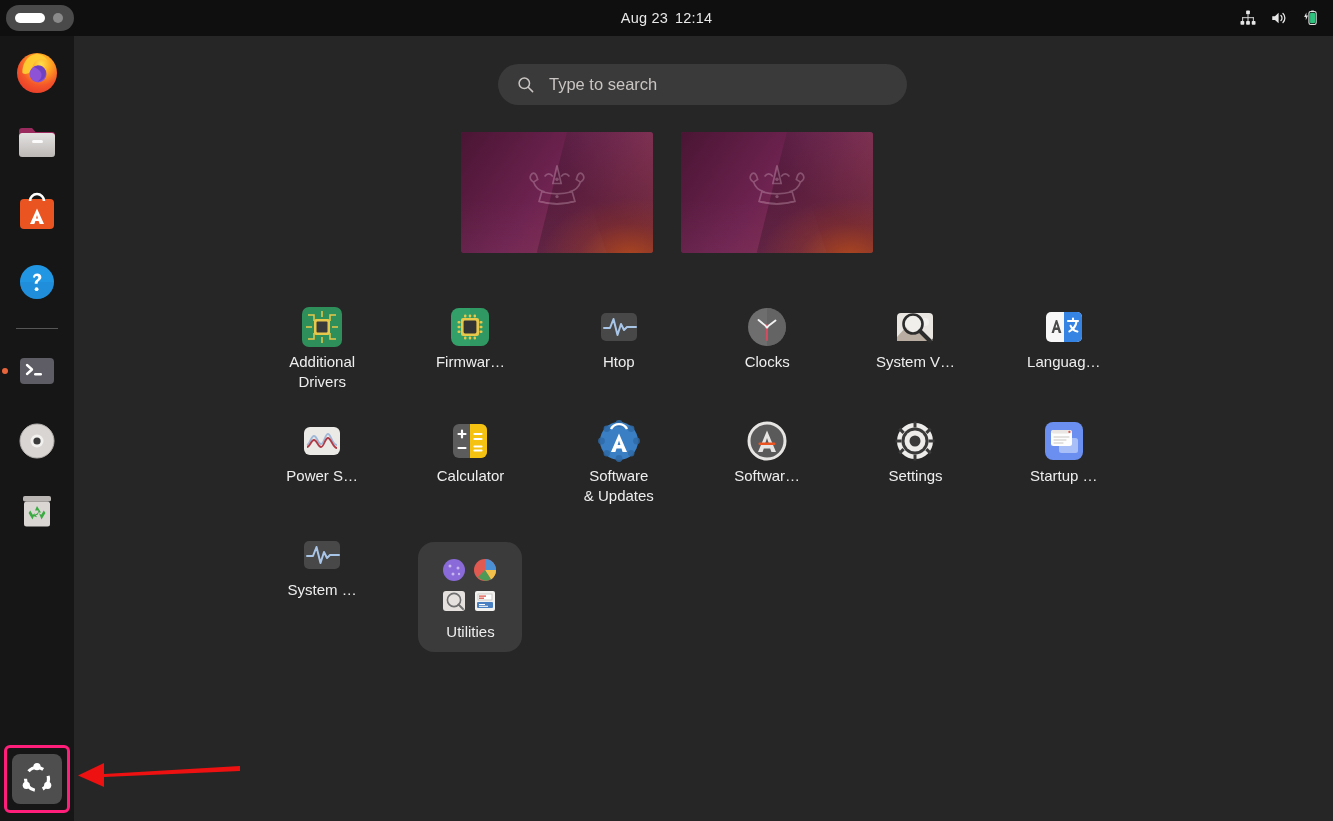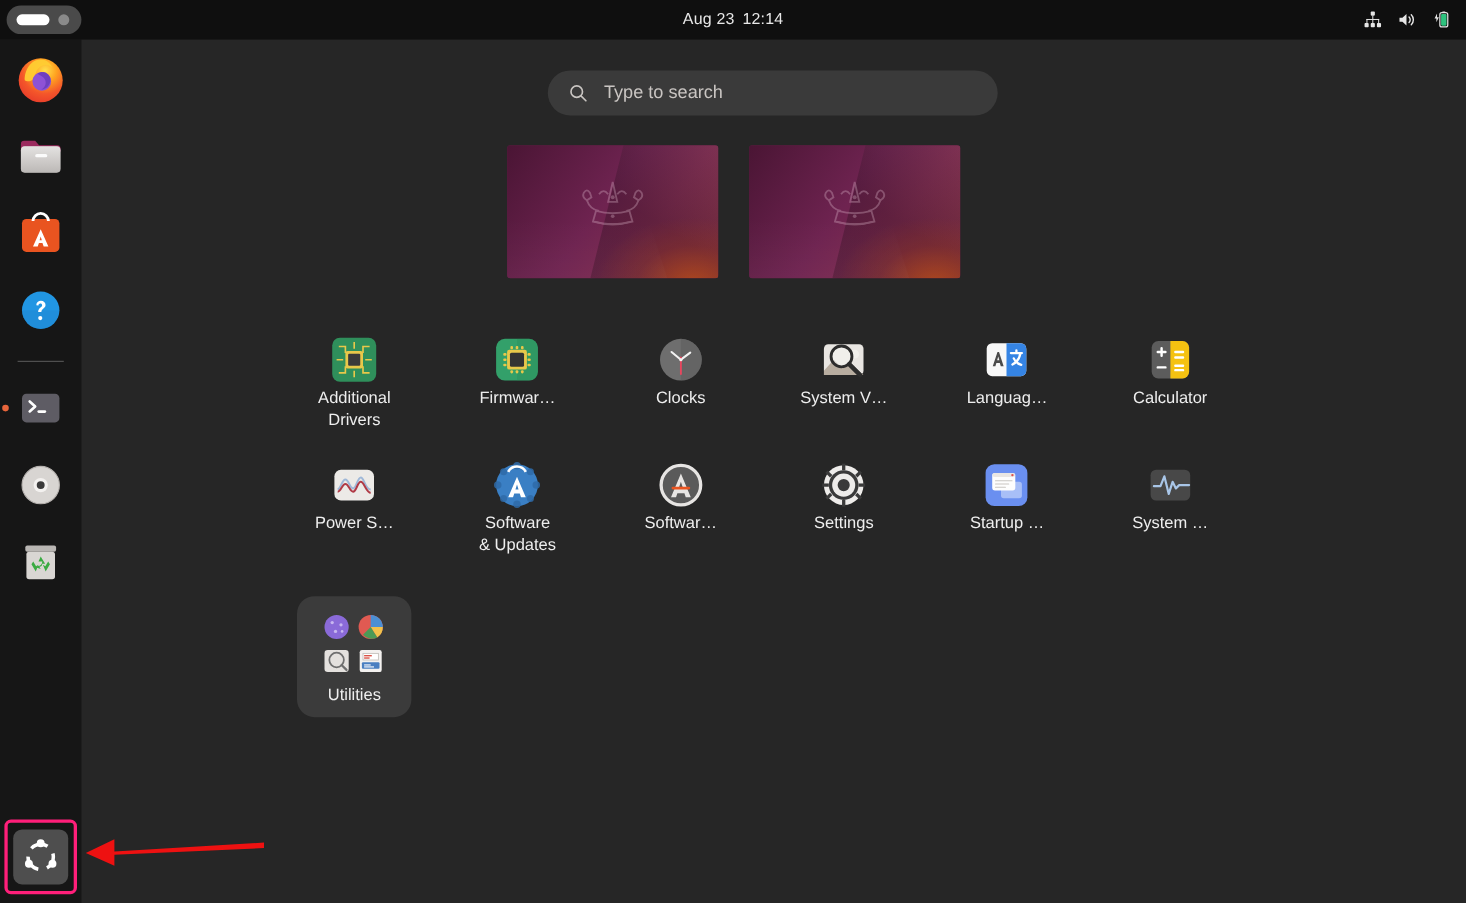--- a/index.html
+++ b/index.html
@@ -368,20 +368,29 @@
               <rect x="11.5" y="27.6" width="3" height="2.4" rx="1"></rect>
             <rect x="33.5" y="18" width="3" height="2.4" rx="1"></rect>
               <rect x="33.5" y="22.8" width="3" height="2.4" rx="1"></rect>
               <rect x="33.5" y="27.6" width="3" height="2.4" rx="1"></rect>
           </g>
         </svg>
       </div>
       <div class="app-label">Firmwar…</div>
     </div>
 
+    <div class="app">
+      <div class="app-icon">
+        <svg width="48" height="48" viewBox="0 0 48 48">
+          <rect x="6" y="10" width="36" height="28" rx="5" fill="#484848"></rect>
+          <path d="M9 25h6l3.5-9 4 16 3.5-11 3 6 3-3h9" fill="none" stroke="#a9c6e8" stroke-width="2" stroke-linejoin="round" stroke-linecap="round"></path>
+        </svg>
+      </div>
+      <div class="app-label">Htop</div>
+    </div>
 
     <div class="app">
       <div class="app-icon">
         <svg width="48" height="48" viewBox="0 0 48 48">
           <circle cx="24" cy="24" r="19" fill="#6e6e6e"></circle>
           <circle cx="24" cy="24" r="19" fill="#5c5c5c" opacity=".55" style="clip-path:inset(0 0 0 50%)"></circle>
           <path d="M24 24 L15.5 17" stroke="#f2f2f2" stroke-width="1.9" stroke-linecap="round"></path>
           <path d="M24 24 L32.5 17.5" stroke="#f2f2f2" stroke-width="1.9" stroke-linecap="round"></path>
           <path d="M24 22 L24 37" stroke="#e8465e" stroke-width="1.7" stroke-linecap="round"></path>
           <circle cx="24" cy="24" r="1.5" fill="#f2f2f2"></circle>
@@ -414,40 +423,40 @@
             <path d="M28 18h10M33 15.6v2.4M36.6 18c-.6 5-3.4 8.4-7.2 10.4M30.6 22.8c1.2 2.8 3.6 5 6.8 5.8"></path>
           </g>
         </svg>
       </div>
       <div class="app-label">Languag…</div>
     </div>
 
     <div class="app">
       <div class="app-icon">
         <svg width="48" height="48" viewBox="0 0 48 48">
+          <rect x="6" y="10" width="36" height="28" rx="6" fill="#eceae7"></rect>
+          <path d="M9 28c3-1 4-9 7-9s4 8 7 8 4-10 7-10 4 11 9 11" fill="none" stroke="#9fb8d8" stroke-width="1.8"></path>
+          <path d="M9 30c3 0 4-7 7-7s4 7 7 7 4-9 7-9 5 10 9 10" fill="none" stroke="#b03a46" stroke-width="1.8"></path>
+        </svg>
+      </div>
+      <div class="app-label">Power S…</div>
+    </div>
+
+    <div class="app">
+      <div class="app-icon">
+        <svg width="48" height="48" viewBox="0 0 48 48">
           <rect x="7" y="7" width="34" height="34" rx="6" fill="#5c5c5c"></rect>
           <path d="M24 7h11a6 6 0 0 1 6 6v22a6 6 0 0 1-6 6H24z" fill="#f5c211"></path>
           <g stroke="#ffffff" stroke-width="2.2" stroke-linecap="round">
             <path d="M12.5 17h7M16 13.5v7M12.5 31h7"></path>
             <path d="M28.5 17h7M28.5 22h7M28.5 29.5h7M28.5 33.5h7"></path>
           </g>
         </svg>
       </div>
       <div class="app-label">Calculator</div>
-    </div>
-
-    <div class="app">
-      <div class="app-icon">
-        <svg width="48" height="48" viewBox="0 0 48 48">
-          <rect x="6" y="10" width="36" height="28" rx="6" fill="#eceae7"></rect>
-          <path d="M9 28c3-1 4-9 7-9s4 8 7 8 4-10 7-10 4 11 9 11" fill="none" stroke="#9fb8d8" stroke-width="1.8"></path>
-          <path d="M9 30c3 0 4-7 7-7s4 7 7 7 4-9 7-9 5 10 9 10" fill="none" stroke="#b03a46" stroke-width="1.8"></path>
-        </svg>
-      </div>
-      <div class="app-label">Power S…</div>
     </div>
 
     <div class="app">
       <div class="app-icon">
         <svg width="48" height="48" viewBox="0 0 48 48">
           <circle cx="24" cy="24" r="19" fill="#3a7fc4"></circle>
           <g fill="#2f6ba8" opacity=".85">
             <circle cx="24" cy="6.5" r="3.4"></circle>
               <circle cx="24" cy="41.5" r="3.4"></circle>
             <circle cx="6.5" cy="24" r="3.4"></circle>

